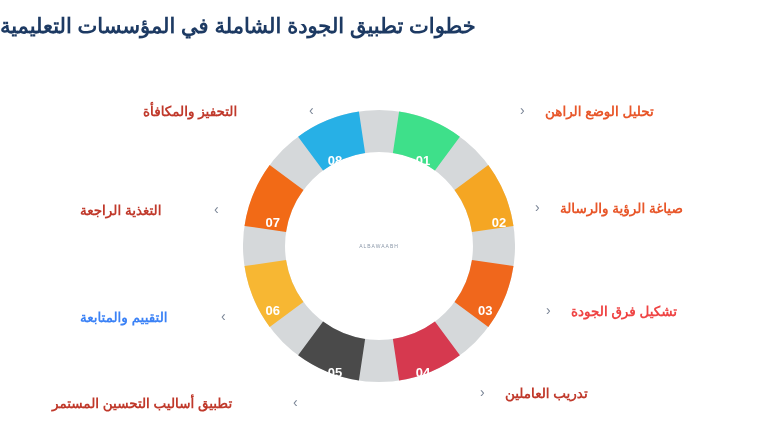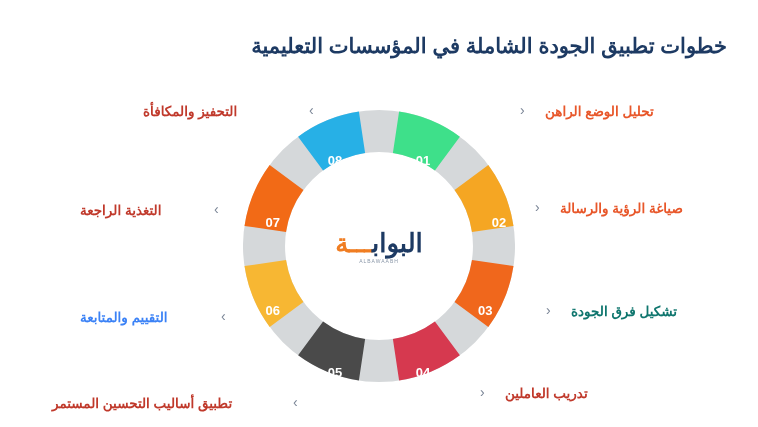--- a/index.html
+++ b/index.html
@@ -16,28 +16,27 @@
   }
   #infographic {
     position: absolute;
     inset: 0;
   }
   .title {
     position: absolute;
     top: 12px;
     left: 0;
     width: 727px;
-    text-align: right;
+    text-align: left;
     font-size: 21px;
     font-weight: bold;
     color: #1d3a63;
     line-height: 1.35;
     direction: rtl;
     letter-spacing: 0;
-    margin-top: 20px;
   }
   .wheel {
     position: absolute;
     left: 243px;
     top: 110px;
     width: 272px;
     height: 272px;
   }
   .wheel svg {
     display: block;
@@ -117,39 +116,38 @@
         <path d="M 245.32453304394156 55.10410100181758 A 136 136 0 0 1 270.5061574172207 115.89792008637295 L 228.96749115602017 122.1059153538166 A 94 94 0 0 0 211.56254489801842 80.08665804537392 Z" fill="#f5a623"></path>
         <path d="M 270.5061574172207 156.10207991362705 A 136 136 0 0 1 245.32453304394156 216.89589899818242 L 211.56254489801842 191.91334195462608 A 94 94 0 0 0 228.96749115602017 149.8940846461834 Z" fill="#f0671c"></path>
         <path d="M 216.89589899818242 245.32453304394156 A 136 136 0 0 1 156.10207991362705 270.5061574172207 L 149.89408464618342 228.96749115602017 A 94 94 0 0 0 191.9133419546261 211.56254489801842 Z" fill="#d6394f"></path>
         <path d="M 115.89792008637298 270.5061574172207 A 136 136 0 0 1 55.10410100181761 245.32453304394159 L 80.08665804537392 211.56254489801842 A 94 94 0 0 0 122.10591535381661 228.96749115602017 Z" fill="#4a4a4a"></path>
         <path d="M 26.675466956058443 216.89589899818242 A 136 136 0 0 1 1.4938425827793083 156.10207991362702 L 43.03250884397981 149.8940846461834 A 94 94 0 0 0 60.43745510198157 191.91334195462608 Z" fill="#f7b733"></path>
         <path d="M 1.4938425827793083 115.89792008637296 A 136 136 0 0 1 26.67546695605847 55.104101001817554 L 60.437455101981584 80.0866580453739 A 94 94 0 0 0 43.03250884397981 122.1059153538166 Z" fill="#f26a16"></path>
         <path d="M 55.104101001817526 26.675466956058486 A 136 136 0 0 1 115.89792008637298 1.4938425827793083 L 122.10591535381661 43.03250884397981 A 94 94 0 0 0 80.08665804537388 60.4374551019816 Z" fill="#27b0e6"></path>
       </svg>
 
     <div class="logo">
-      <div class="logo-main"><span>البواب</span><span class="accent">ـــة</span></div>
       <div class="logo-tiny">ALBAWAABH</div>
     </div>
   <div class="step-num" style="left: 180.009px; top: 29.7539px;">01</div>
       <div class="step-num" style="left: 256px; top: 91.9914px; text-align: center;">02</div>
       <div class="step-num" style="left: 242.246px; top: 180.009px;">03</div>
       <div class="step-num" style="left: 180.009px; top: 242.246px;">04</div>
       <div class="step-num" style="left: 91.9914px; top: 242.246px;">05</div>
       <div class="step-num" style="left: 29.7539px; top: 180.009px;">06</div>
       <div class="step-num" style="left: 29.7539px; top: 91.9914px;">07</div>
       <div class="step-num" style="left: 91.9914px; top: 29.7539px;">08</div>
     </div>
 
   <div id="labels">
       <div class="label right" style="top: 103px; left: 545px; color: rgb(232, 87, 42);">تحليل الوضع الراهن</div>
       <div class="chev" style="left: 520px; top: 102px;">‹</div>
       <div class="label right" style="top: 200px; left: 560px; color: rgb(232, 87, 42);">صياغة الرؤية والرسالة</div>
       <div class="chev" style="left: 535px; top: 199px;">‹</div>
-      <div class="label right" style="top: 303px; left: 571px; color: #0f766e;">تشكيل فرق الجودة</div>
+      <div class="label right" style="top: 303px; left: 571px; color: #ef4444;">تشكيل فرق الجودة</div>
       <div class="chev" style="left: 546px; top: 302px;">‹</div>
       <div class="label right" style="top: 385px; left: 505px; color: rgb(192, 57, 43);">تدريب العاملين</div>
       <div class="chev" style="left: 480px; top: 384px;">‹</div>
       <div class="label left" style="top: 395px; left: 52px; color: rgb(192, 57, 43);">تطبيق أساليب التحسين المستمر</div>
       <div class="chev" style="left: 293px; top: 394px;">›</div>
       <div class="label left" style="top: 309px; left: 80px; color: #3b82f6;">التقييم والمتابعة</div>
       <div class="chev" style="left: 221px; top: 308px;">›</div>
       <div class="label left" style="top: 202px; left: 80px; color: rgb(192, 57, 43);">التغذية الراجعة</div>
       <div class="chev" style="left: 214px; top: 201px;">›</div>
       <div class="label left" style="top: 103px; left: 143px; color: rgb(192, 57, 43);">التحفيز والمكافأة</div>

